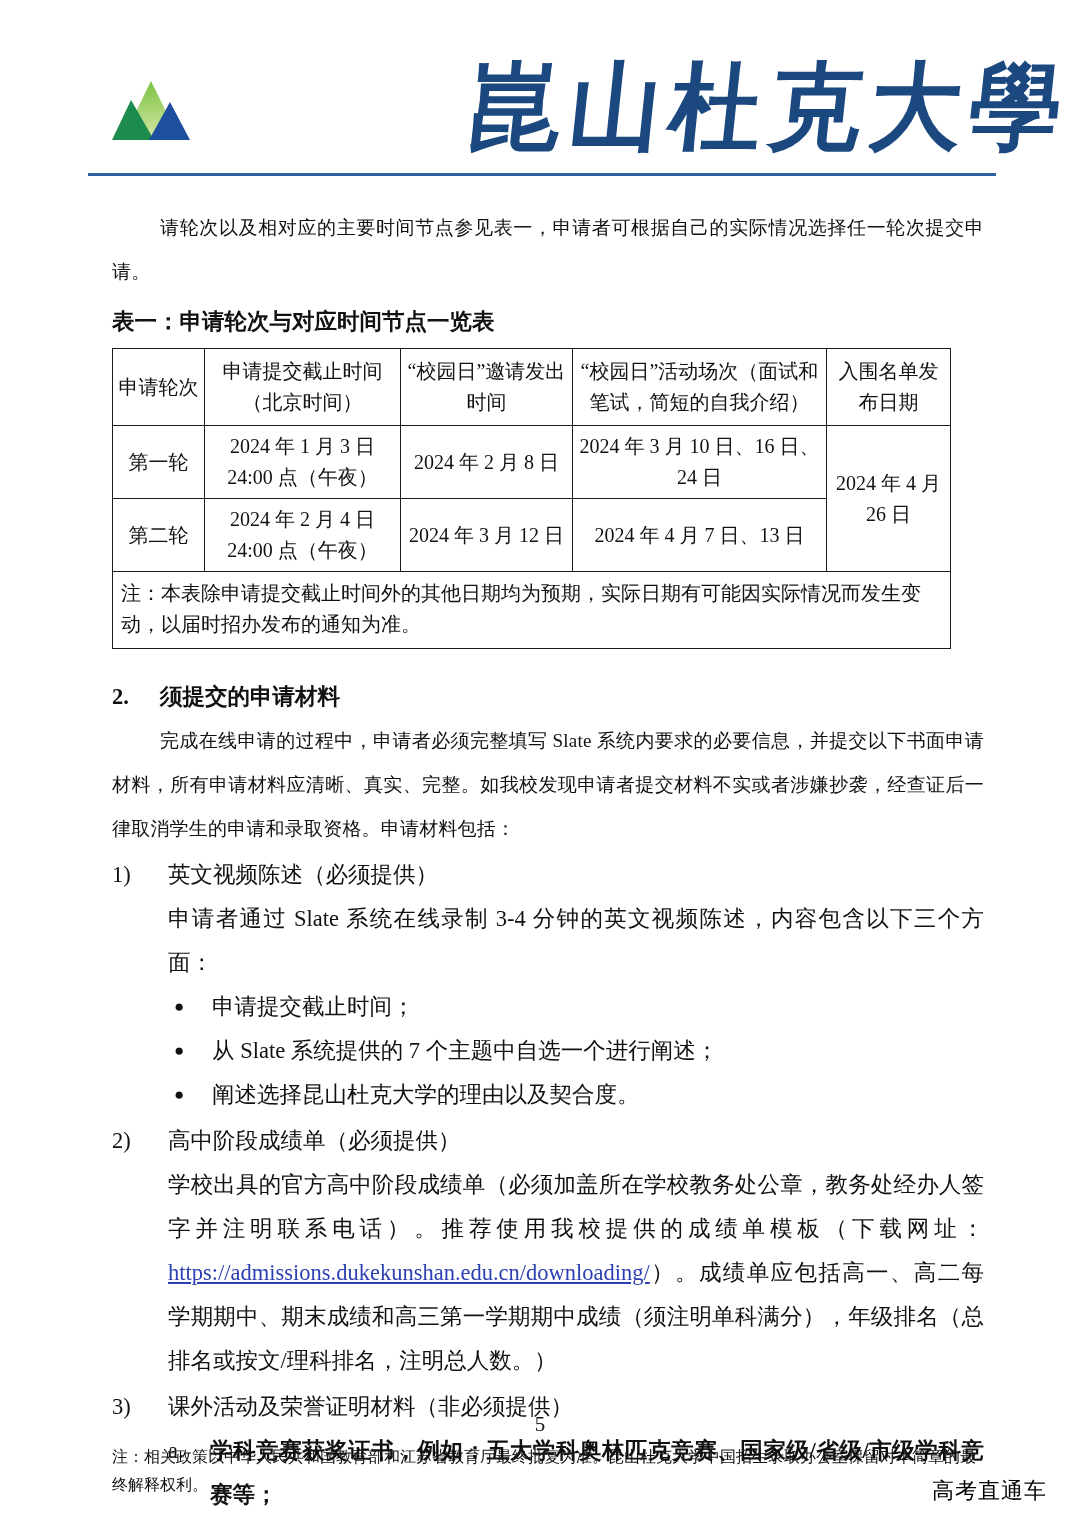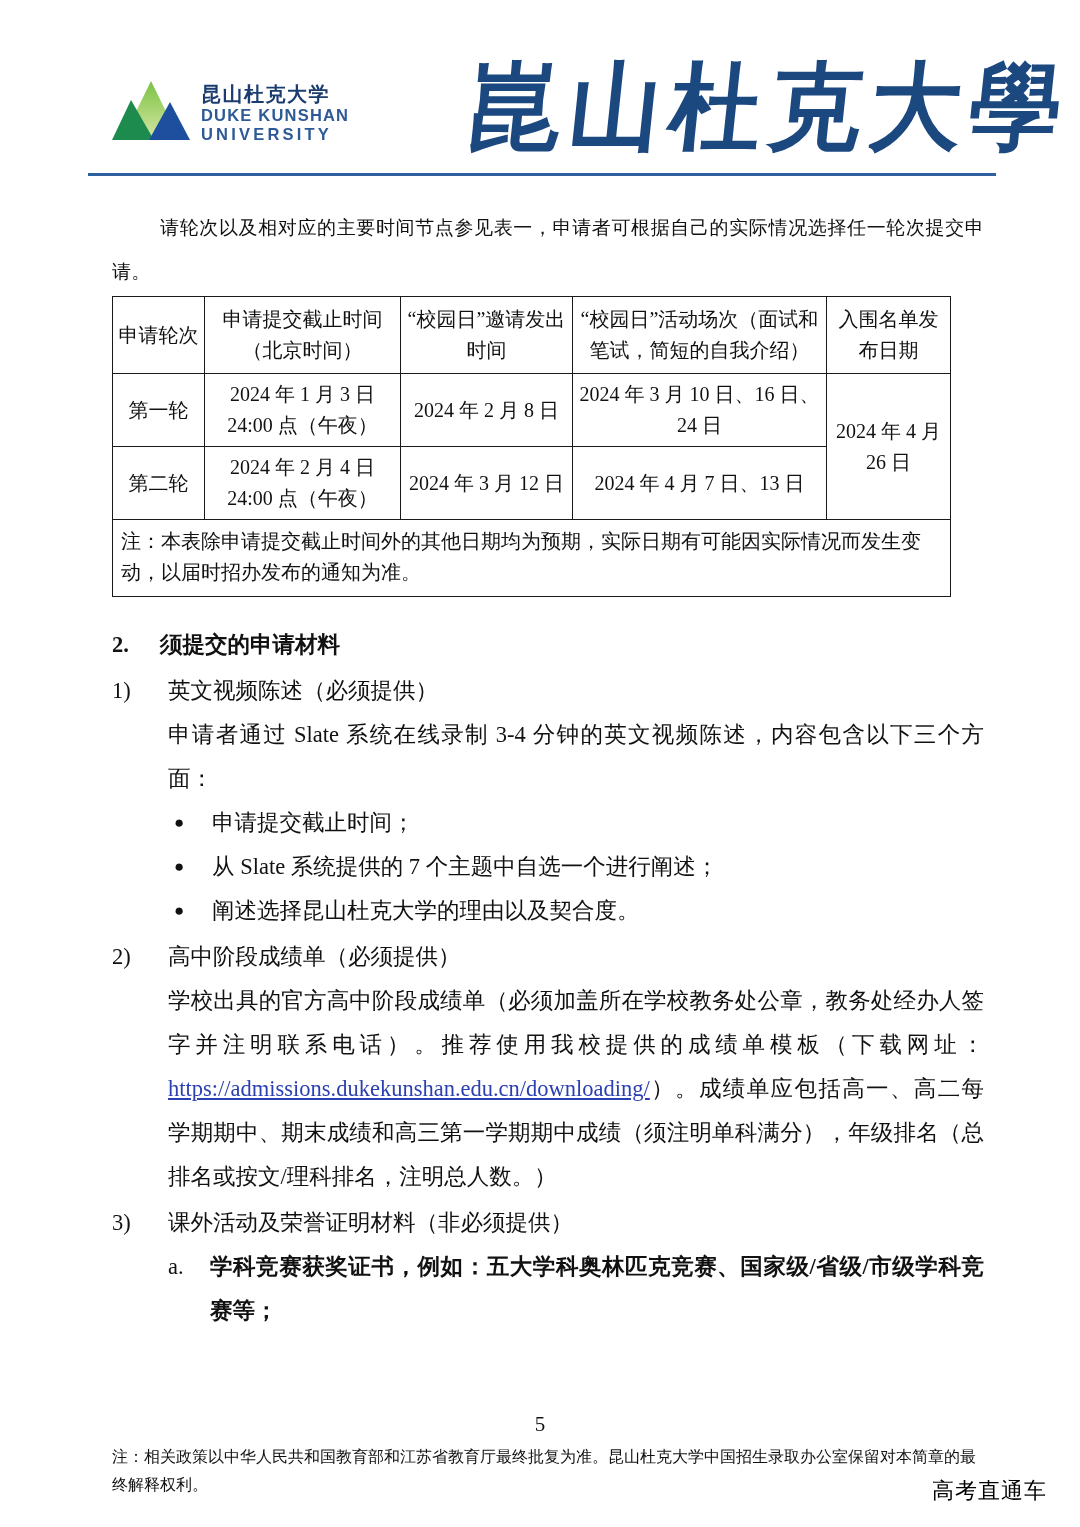--- a/index.html
+++ b/index.html
@@ -227,38 +227,34 @@
       <defs>
         <linearGradient id="gLight" x1="0" y1="0" x2="0" y2="1">
           <stop offset="0%" stop-color="#7cc242"></stop>
           <stop offset="100%" stop-color="#d7e8a8"></stop>
         </linearGradient>
       </defs>
       <polygon points="39,3 68,62 10,62" fill="url(#gLight)"></polygon>
       <polygon points="19,22 42,62 0,62" fill="#1d8a4e"></polygon>
       <polygon points="58,24 78,62 37,62" fill="#1d4f9e"></polygon>
     </svg>
-    <div class="logo-wordmark">
-      <div class="logo-cn">昆山杜克大学</div>
-      <div class="logo-en1">DUKE KUNSHAN</div>
-      <div class="logo-en2">UNIVERSITY</div>
-    </div>
   </div>
 
   <div class="calligraphy">
     <div class="calligraphy-text">崑山杜克大學</div>
   </div>
 
   <div class="header-rule"></div>
 </div>
 
 <div class="content">
 
   <p class="para para-indent">请轮次以及相对应的主要时间节点参见表一，申请者可根据自己的实际情况选择任一轮次提交申请。</p>
 
+  <div class="tbl-caption">表一：申请轮次与对应时间节点一览表</div>
 
   <table class="sched-table">
     <colgroup>
       <col class="col-0">
         <col class="col-1">
         <col class="col-2">
         <col class="col-3">
         <col class="col-4">
     </colgroup>
     <tbody>
@@ -290,20 +286,21 @@
       <tr>
         <td class="note-cell" colspan="5">注：本表除申请提交截止时间外的其他日期均为预期，实际日期有可能因实际情况而发生变动，以届时招办发布的通知为准。</td>
       </tr>
     </tbody>
   </table>
 
   <div class="section-head">
     <span class="section-num">2.</span>
     <span class="section-title">须提交的申请材料</span>
   </div>
+  <p class="para para-indent">完成在线申请的过程中，申请者必须完整填写 Slate 系统内要求的必要信息，并提交以下书面申请材料，所有申请材料应清晰、真实、完整。如我校发现申请者提交材料不实或者涉嫌抄袭，经查证后一律取消学生的申请和录取资格。申请材料包括：</p>
 
   <div class="list-item">
     <span class="list-marker">1)</span>
     <span class="list-body">英文视频陈述（必须提供）</span>
   </div>
   <div class="sub-para">申请者通过 Slate 系统在线录制 3-4 分钟的英文视频陈述，内容包含以下三个方面：</div>
 
   <div class="bullet-item">
     <span class="bullet-dot">●</span>
     <span class="bullet-text">申请提交截止时间；</span>

